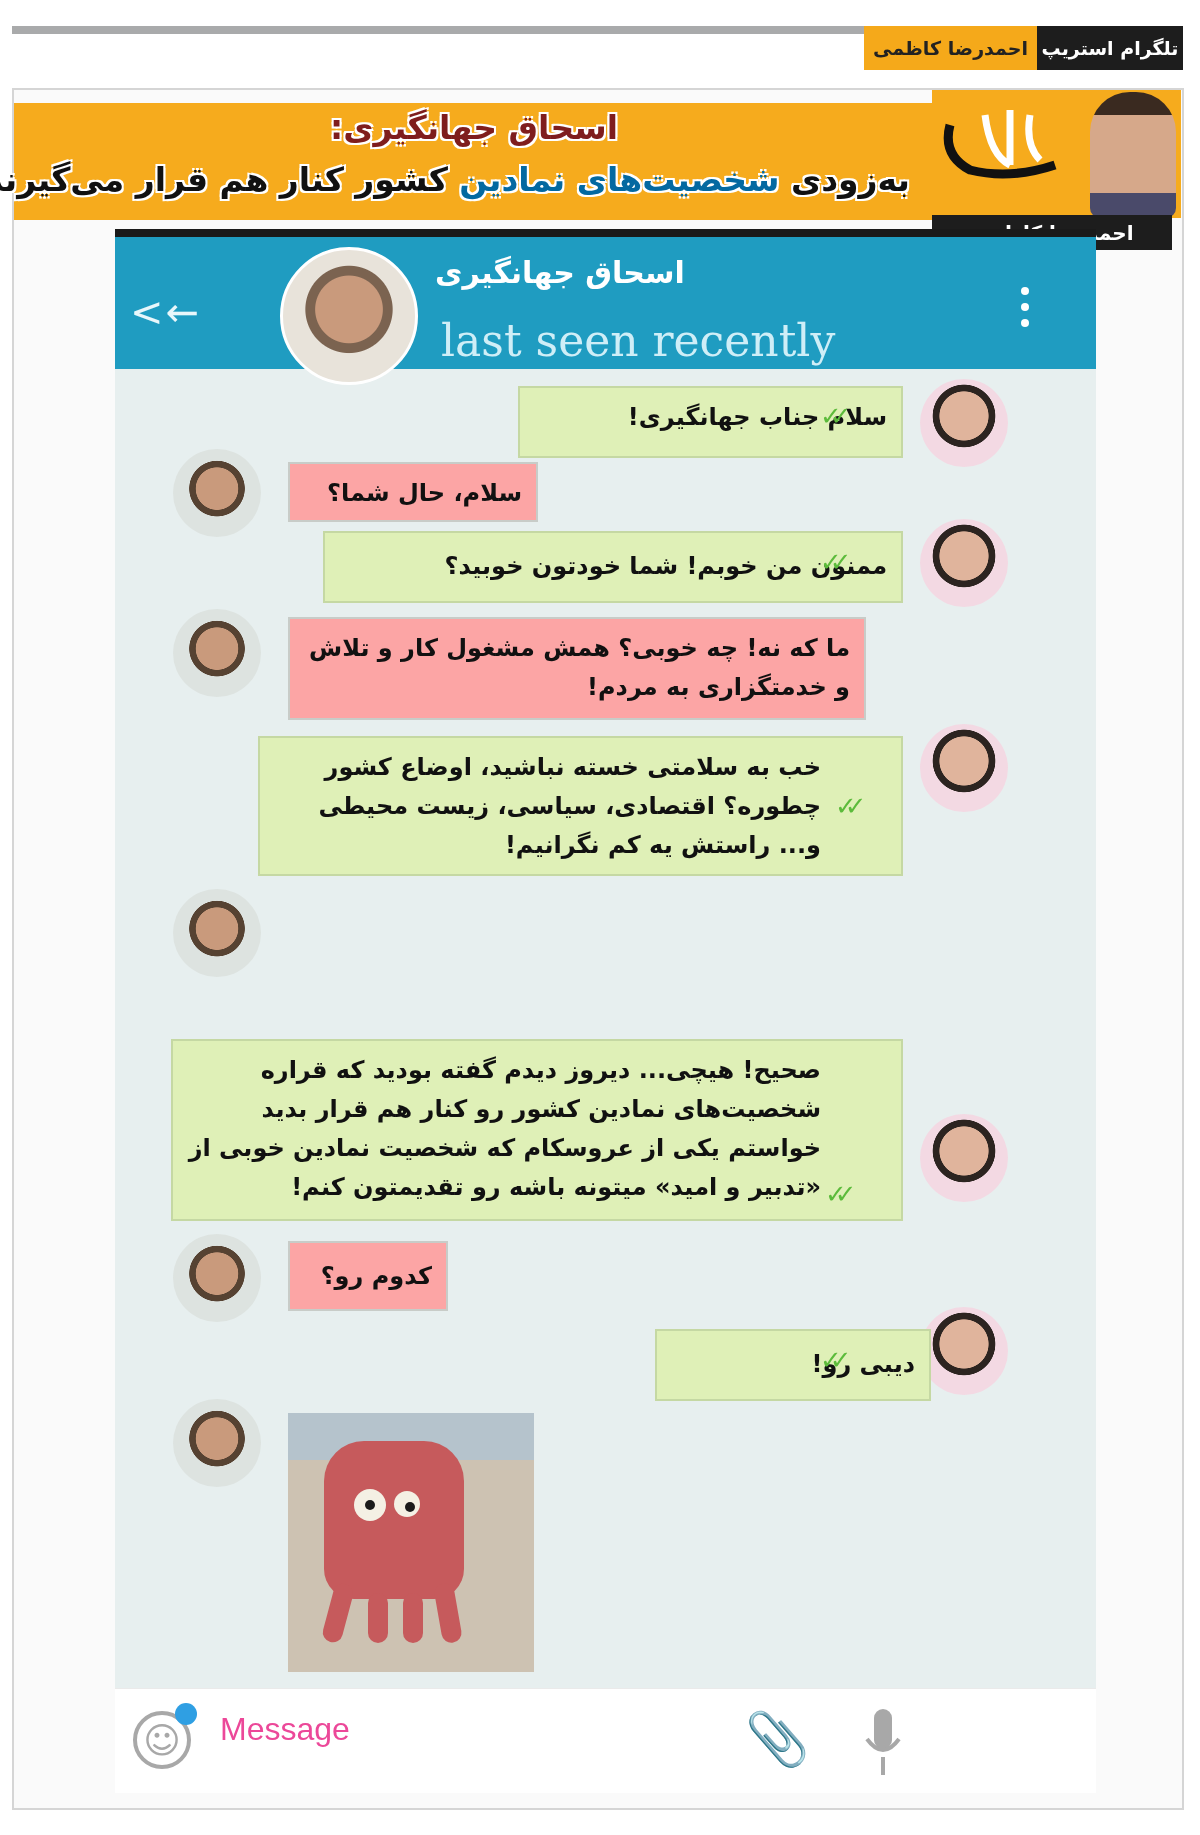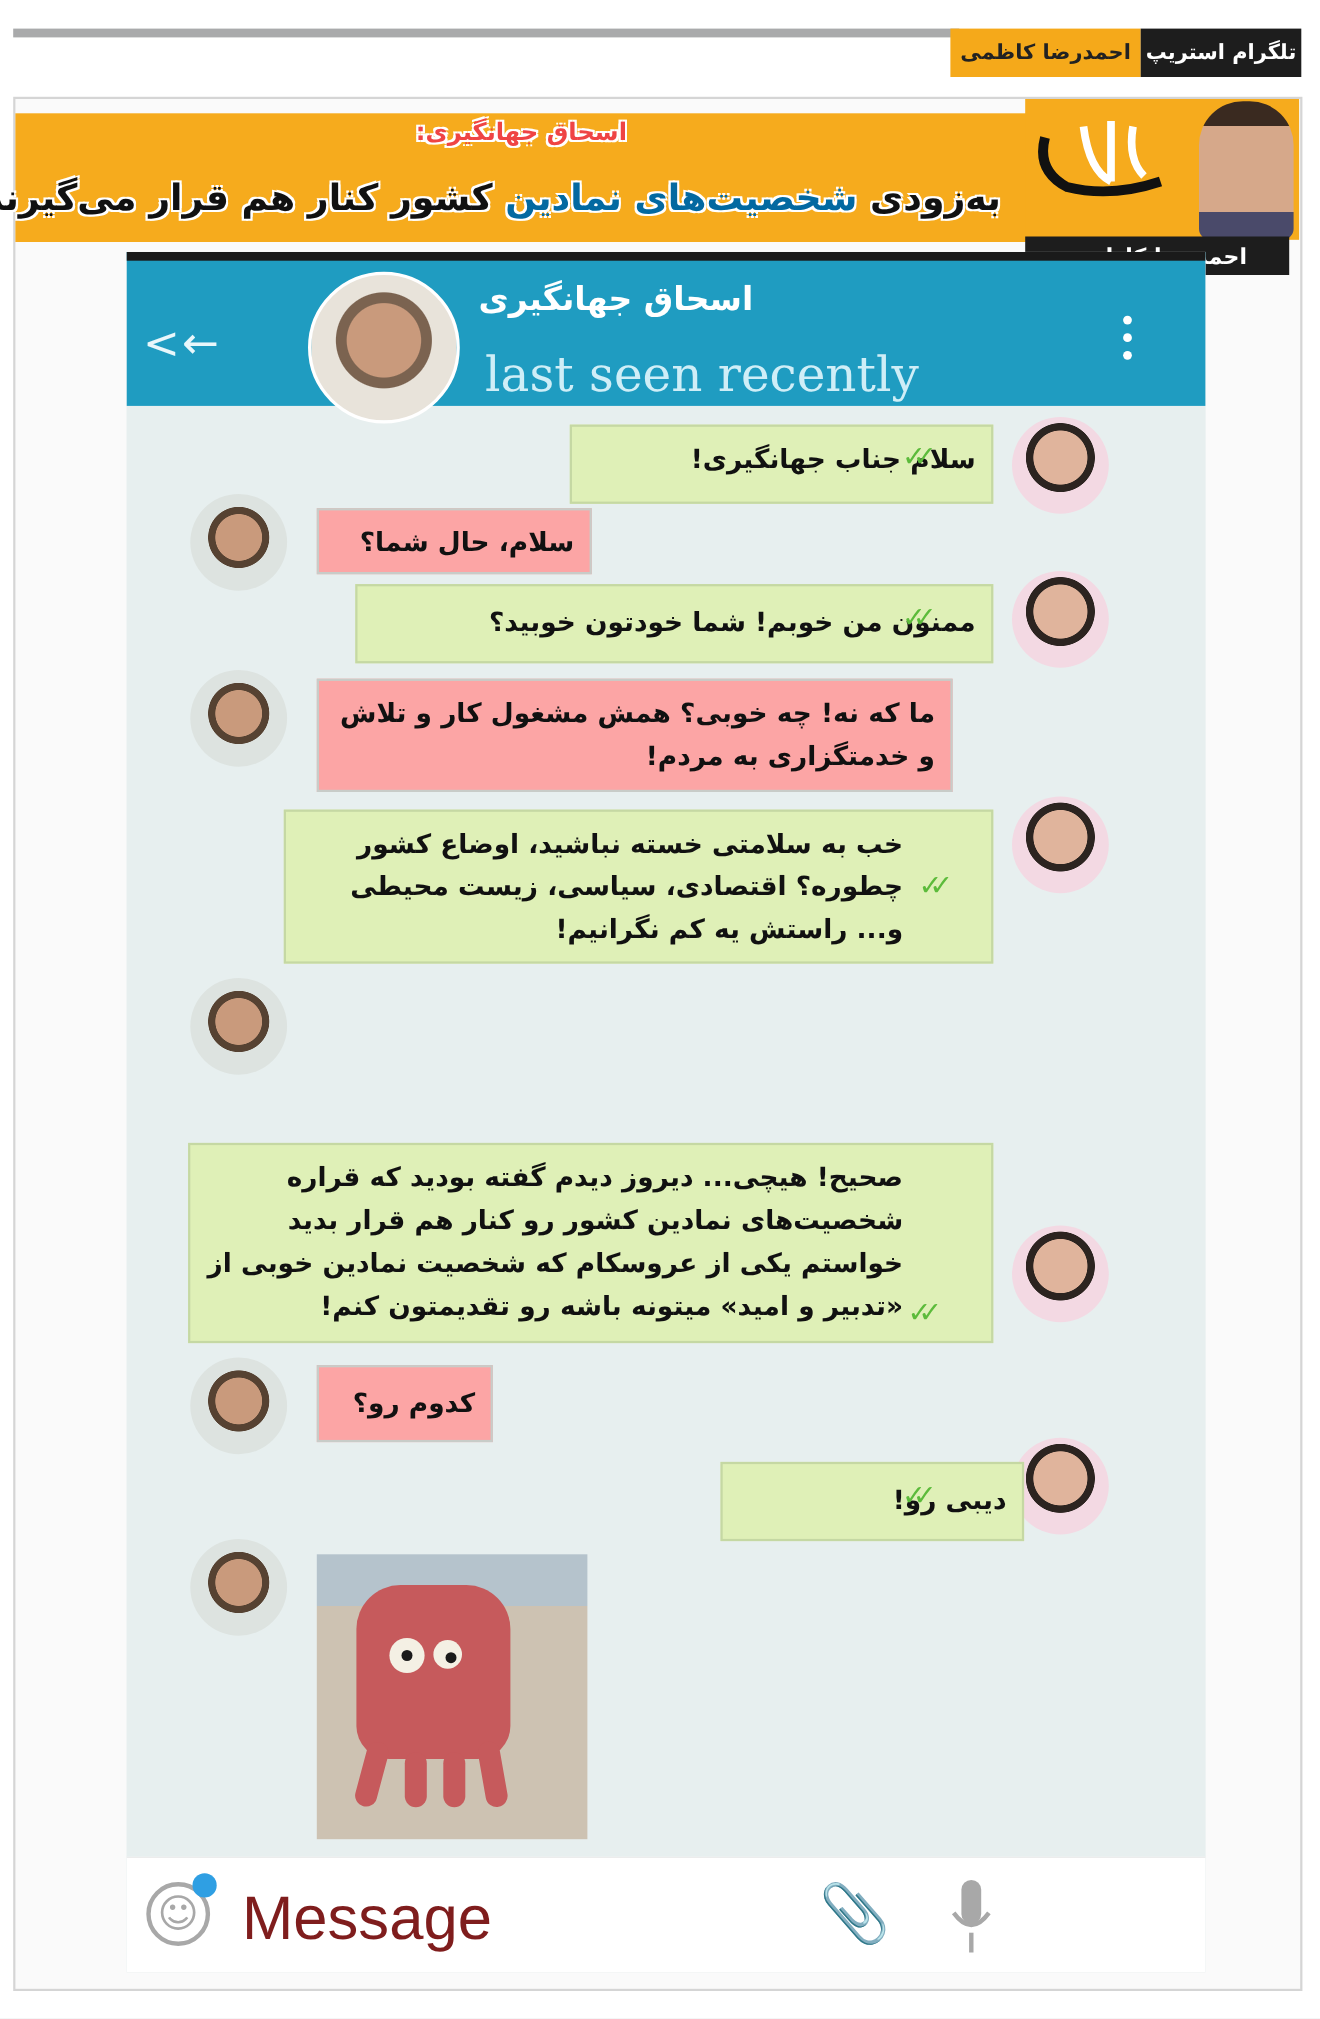--- a/index.html
+++ b/index.html
@@ -3,21 +3,21 @@
 <meta charset="utf-8">
 <style>
 *{box-sizing:border-box;margin:0;padding:0}
 body{width:1200px;height:1835px;background:#fff;position:relative;overflow:hidden;font-family:"DejaVu Sans",sans-serif}
 .abs{position:absolute}
 .topline{left:12px;top:26px;width:860px;height:8px;background:#a9aaab}
 .tag-dark{left:1037px;top:26px;width:146px;height:44px;background:#1d1d1d;color:#fff;font-weight:bold;font-size:19px;display:flex;align-items:center;justify-content:center;direction:rtl}
 .tag-orange{left:864px;top:26px;width:173px;height:44px;background:#f5a91a;color:#222;font-weight:bold;font-size:19px;display:flex;align-items:center;justify-content:center;direction:rtl}
 .frame{left:12px;top:88px;width:1172px;height:1722px;border:2px solid #d5d5d5;background:#fafafa}
 .banner{left:14px;top:103px;width:920px;height:117px;background:#f6ab1d}
-.banner-l1{left:14px;top:108px;width:920px;text-align:center;font-size:22px;font-weight:bold;color:#ef4444;direction:rtl;text-shadow:-2px -2px 0 #fff,2px -2px 0 #fff,-2px 2px 0 #fff,2px 2px 0 #fff}
+.banner-l1{left:14px;top:108px;width:920px;text-align:center;font-size:33px;font-weight:bold;color:#7f1d1d;direction:rtl;text-shadow:-2px -2px 0 #fff,2px -2px 0 #fff,-2px 2px 0 #fff,2px 2px 0 #fff}
 .banner-l2{left:30px;top:160px;width:880px;text-align:center;font-size:33px;font-weight:bold;color:#111;direction:rtl;text-shadow:-2px -2px 0 #fff,2px -2px 0 #fff,-2px 2px 0 #fff,2px 2px 0 #fff;white-space:nowrap}
 .banner-l2 .hl{color:#0369a1}
 .photo-box{left:932px;top:90px;width:249px;height:128px;background:#f6ab1d;overflow:hidden}
 .logo{left:940px;top:95px;width:120px;height:115px}
 .author-face{left:1090px;top:92px;width:86px;height:126px;border-radius:40px 40px 10px 10px;background:linear-gradient(#3a2a20 0 18%,#d6a88a 18% 80%,#4a4a6a 80%)}
 .author-bar{left:932px;top:215px;width:240px;height:35px;background:#1d1d1d;color:#fff;font-weight:bold;font-size:20px;display:flex;align-items:center;justify-content:center;direction:rtl}
 .tg{left:115px;top:229px;width:981px;height:1564px;background:#e7efef;overflow:hidden}
 .tg-header{left:0;top:0;width:981px;height:140px;background:#1f9cc1;border-top:8px solid #1a1a1a}
 .back{left:15px;top:52px;color:#e8f7fb;font-size:40px;font-family:"DejaVu Sans",sans-serif;letter-spacing:2px}
 .head-avatar{left:165px;top:10px;width:138px;height:138px;border-radius:50%;background:radial-gradient(circle at 50% 45%,#c99a7c 0 34%,#7b6350 35% 44%,#e8e3da 45%);border:3px solid #fff}
@@ -33,21 +33,21 @@
 .out{background:#dff0b7;border-color:#c5d8a3}
 .check{position:absolute;color:#5cbb3b;font-size:26px;font-weight:bold;letter-spacing:-12px;direction:ltr}
 .photo{left:173px;top:1184px;width:246px;height:259px;background:linear-gradient(#b5c3cc 0 18%,#cdc2b2 18%);overflow:hidden}
 .blob{left:36px;top:28px;width:140px;height:158px;background:#c65a5c;border-radius:40px 40px 30px 30px}
 .eye{width:32px;height:32px;border-radius:50%;background:#f4f0e4;position:absolute}
 .eye::after{content:"";position:absolute;left:11px;top:11px;width:10px;height:10px;border-radius:50%;background:#1b1b1b}
 .leg{position:absolute;background:#c65a5c;border-radius:10px;width:20px}
 .input-bar{left:0;top:1459px;width:981px;height:105px;background:#fff;border-top:1px solid #eaeaea}
 .emoji{left:18px;top:22px;width:58px;height:58px;border-radius:50%;border:4px solid #a8a8a8;color:#a8a8a8;font-size:36px;display:flex;align-items:center;justify-content:center}
 .dot{left:60px;top:14px;width:22px;height:22px;border-radius:50%;background:#2f9fe3}
-.placeholder{left:105px;top:22px;font-size:56px;color:#7f1d1d;font-family:"Liberation Sans",sans-serif}
+.placeholder{left:105px;top:22px;font-size:32px;color:#ec4899;font-family:"Liberation Sans",sans-serif}
 .clip{left:630px;top:20px;font-size:52px;color:#a8a8a8}
 .mic{left:748px;top:18px;width:40px;height:70px}
 </style>
 </head>
 <body>
 
 <div class="abs topline"></div>
 <div class="abs tag-orange">احمدرضا کاظمی</div>
 <div class="abs tag-dark">تلگرام استریپ</div>
 

